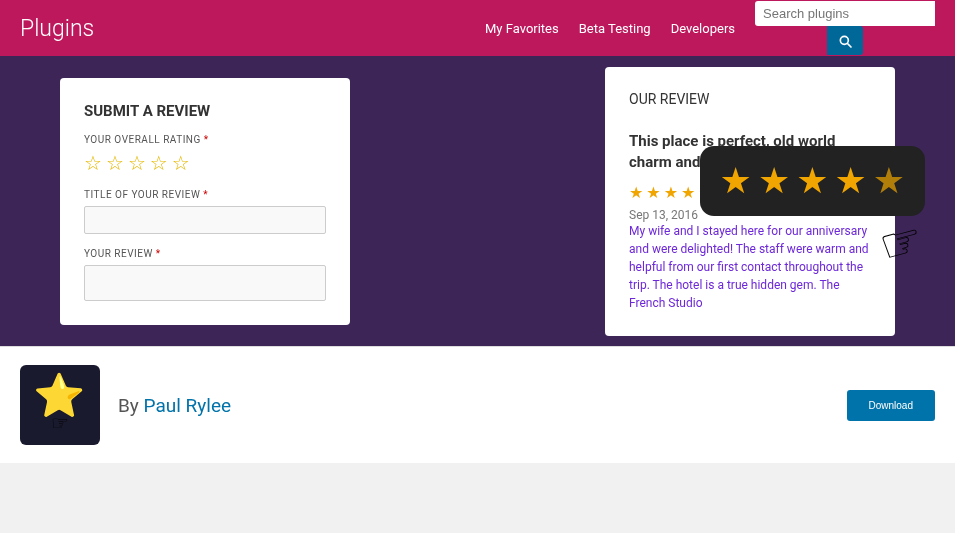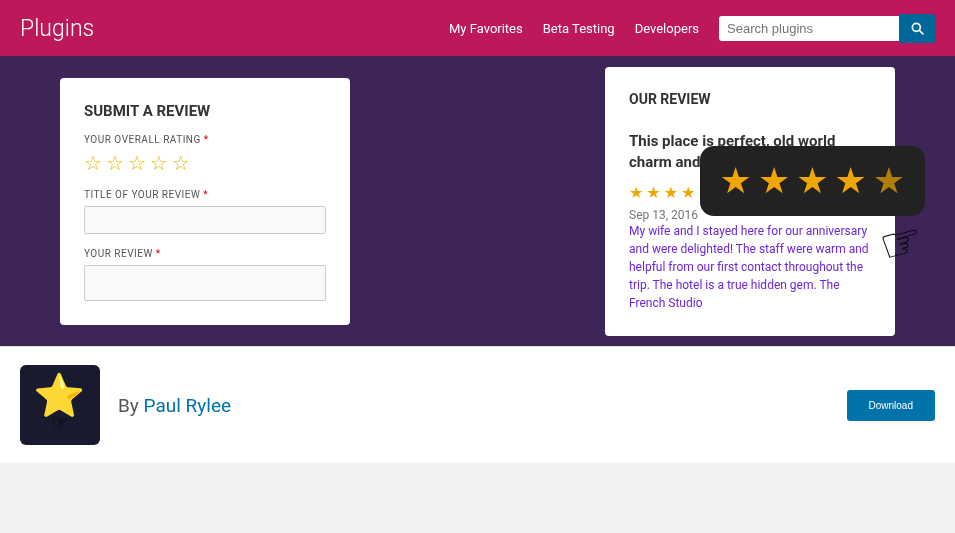--- a/index.html
+++ b/index.html
@@ -25,20 +25,21 @@
       gap: 20px;
     }
     .header-nav a {
       color: white;
       text-decoration: none;
       font-size: 13px;
     }
     .search-wrap {
       display: flex;
       align-items: center;
+      flex-direction: column;
     }
     .search-input {
       padding: 5px 8px;
       border: none;
       border-radius: 3px 0 0 3px;
       font-size: 13px;
       width: 180px;
       outline: none;
     }
     .search-btn {
@@ -133,21 +134,21 @@
     .card2 {
       background: white;
       border-radius: 4px;
       padding: 24px;
       width: 290px;
       min-height: 240px;
       position: relative;
     }
     .card2-title {
       font-size: 14px;
-      font-weight: 700;
+      font-weight: 400;
       text-transform: uppercase;
       color: #333;
       margin-bottom: 24px;
     }
     .review-quote {
       font-size: 15px;
       font-weight: 700;
       color: #333;
       margin-bottom: 10px;
       line-height: 1.4;

